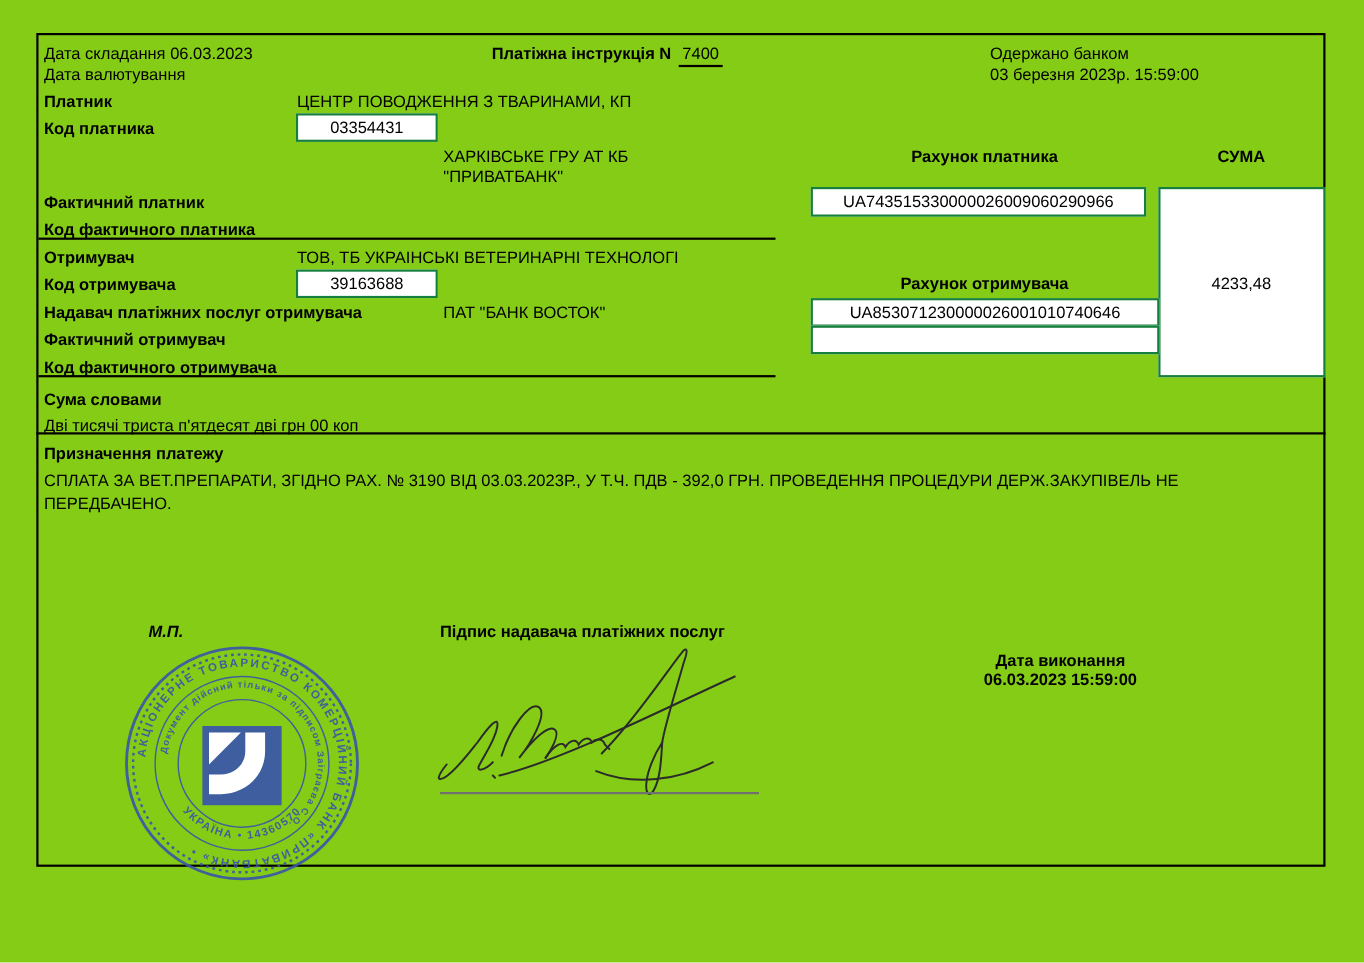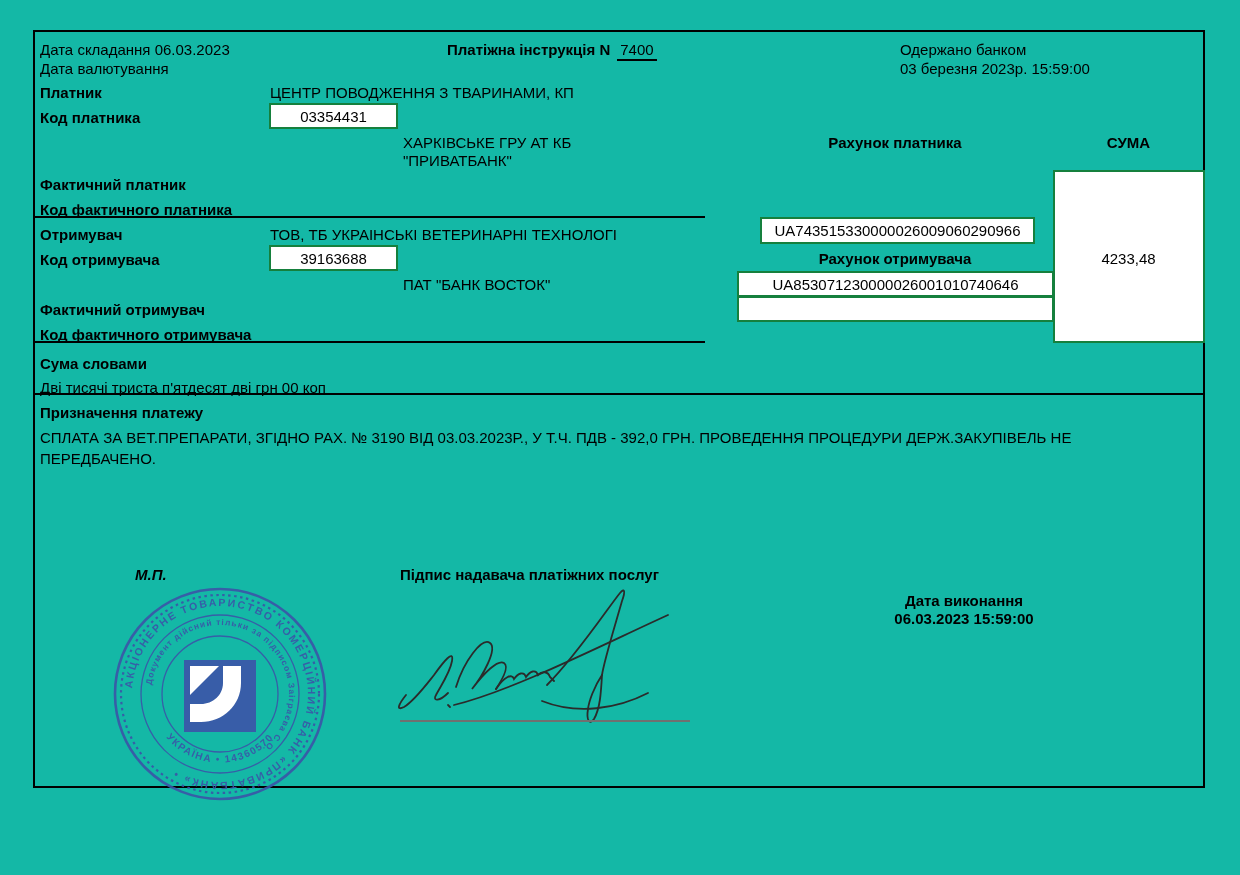--- a/index.html
+++ b/index.html
@@ -1,17 +1,17 @@
 <!DOCTYPE html>
 <html><head>
 <meta charset="utf-8">
 <style>
   html,body{margin:0;padding:0;background:#fff;}
   .page{
-    position:relative;width:1240px;height:875px;background:#14b8a6;
+    position:relative;width:1240px;height:875px;background:#84cc16;
     font-family:"Liberation Sans", sans-serif;color:#000;overflow:hidden;
   }
   .abs{position:absolute;}
   .doc-border{
     position:absolute;left:33px;top:30px;width:1172px;height:758px;
     border:2px solid #000;box-sizing:border-box;
   }
   .t{font-size:15px;line-height:18px;white-space:nowrap;}
   .b{font-weight:bold;}
   .ctr{text-align:center;}
@@ -55,36 +55,37 @@
   <div class="abs t" style="left:403px;top:134px;">ХАРКІВСЬКЕ ГРУ АТ КБ</div>
   <div class="abs t" style="left:403px;top:152px;">"ПРИВАТБАНК"</div>
 
   <div class="abs t b ctr" style="left:737px;top:134px;width:316px;">Рахунок платника</div>
   <div class="abs t b ctr" style="left:1053px;top:134px;width:151px;">СУМА</div>
 
   <div class="box" style="left:1053px;top:170px;width:152px;height:173px;"></div>
   <div class="abs t ctr" style="left:1053px;top:250px;width:151px;">4233,48</div>
 
   <div class="abs t b" style="left:40px;top:176px;">Фактичний платник</div>
-  <div class="box" style="left:760px;top:170px;width:275px;height:27px;margin-top:47px;">
+  <div class="box" style="left:737px;top:170px;width:305px;height:27px;">
     <span>UA743515330000026009060290966</span>
   </div>
 
   <div class="abs t b" style="left:40px;top:201px;">Код фактичного платника</div>
   <div class="hline" style="left:35px;top:216px;width:670px;"></div>
 
   <div class="abs t b" style="left:40px;top:226px;">Отримувач</div>
   <div class="abs t" style="left:270px;top:226px;text-align:right;">ТОВ, ТБ УКРАІНСЬКІ ВЕТЕРИНАРНІ ТЕХНОЛОГІ</div>
 
   <div class="abs t b" style="left:40px;top:251px;">Код отримувача</div>
   <div class="box" style="left:269px;top:245px;width:129px;height:26px;">
     <span>39163688</span>
   </div>
   <div class="abs t b ctr" style="left:737px;top:250px;width:316px;">Рахунок отримувача</div>
 
+  <div class="abs t b" style="left:40px;top:276px;">Надавач платіжних послуг отримувача</div>
   <div class="abs t" style="left:403px;top:276px;">ПАТ "БАНК ВОСТОК"</div>
   <div class="box" style="left:737px;top:271px;width:317px;height:26px;">
     <span>UA853071230000026001010740646</span>
   </div>
   <div class="box" style="left:737px;top:296px;width:317px;height:26px;"></div>
 
   <div class="abs t b" style="left:40px;top:301px;">Фактичний отримувач</div>
   <div class="abs t b" style="left:40px;top:326px;">Код фактичного отримувача</div>
   <div class="hline" style="left:35px;top:341px;width:670px;"></div>
 

